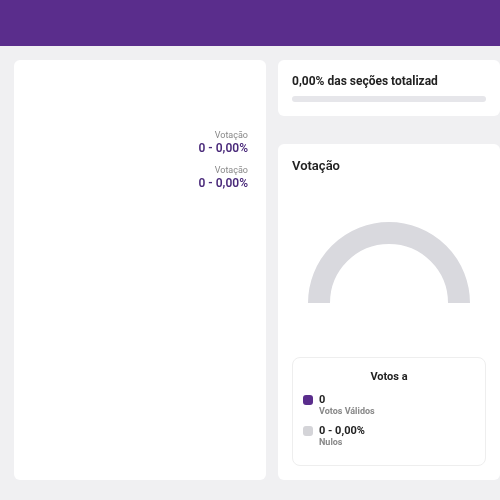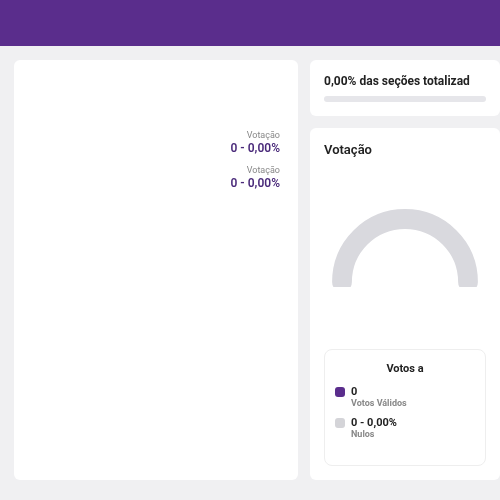--- a/index.html
+++ b/index.html
@@ -43,24 +43,24 @@
     font-size: 9px;
     color: #888;
     margin-bottom: 1px;
   }
   .vote-value {
     font-size: 12px;
     color: #4a2a7a;
     font-weight: 600;
   }
   .right-panel {
-    width: 190px;
+    width: 222px;
     display: flex;
     flex-direction: column;
-    gap: 12px;
+    gap: 28px;
   }
   .card {
     background: #fff;
     border-radius: 6px;
     padding: 14px 14px 14px 14px;
   }
   .sections-title {
     font-size: 12px;
     font-weight: 700;
     color: #222;
@@ -91,21 +91,21 @@
     justify-content: center;
     align-items: flex-start;
     height: 120px;
     overflow: hidden;
     margin-bottom: 8px;
   }
   .gauge-wrap svg { display: block; }
   .legend-card {
     border: 1px solid #eee;
     border-radius: 8px;
-    padding: 12px 10px 18px 10px;
+    padding: 12px 10px 10px 10px;
     margin-top: auto;
   }
   .legend-title {
     font-size: 11px;
     font-weight: 700;
     color: #222;
     text-align: center;
     margin-bottom: 10px;
     white-space: nowrap;
     overflow: hidden;

